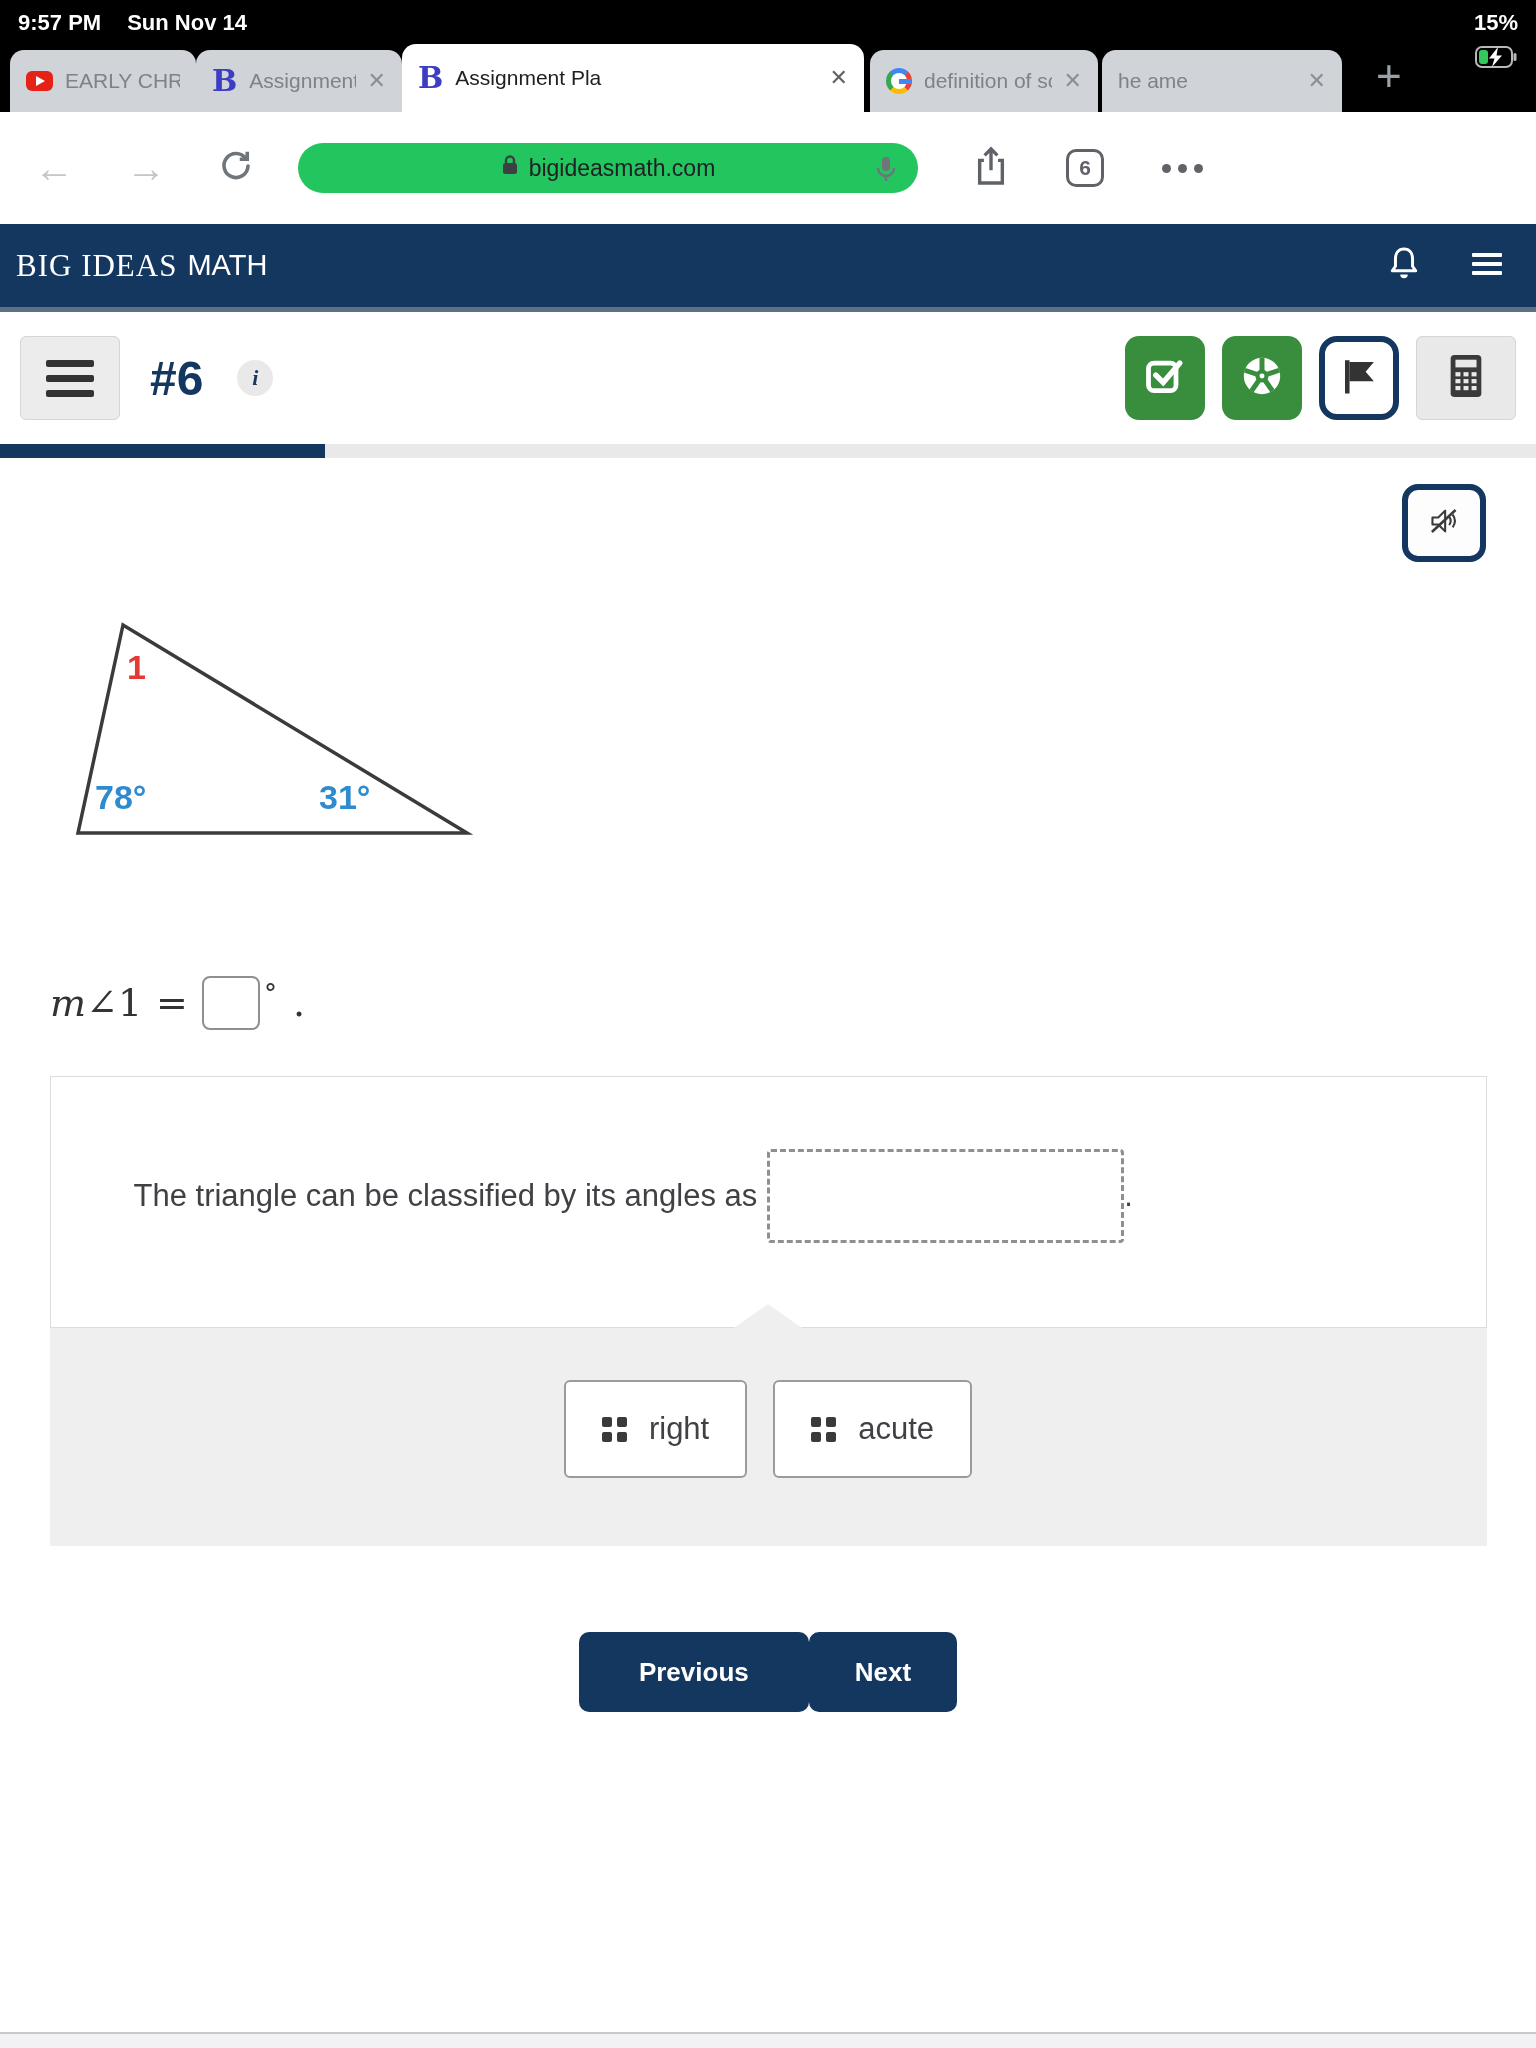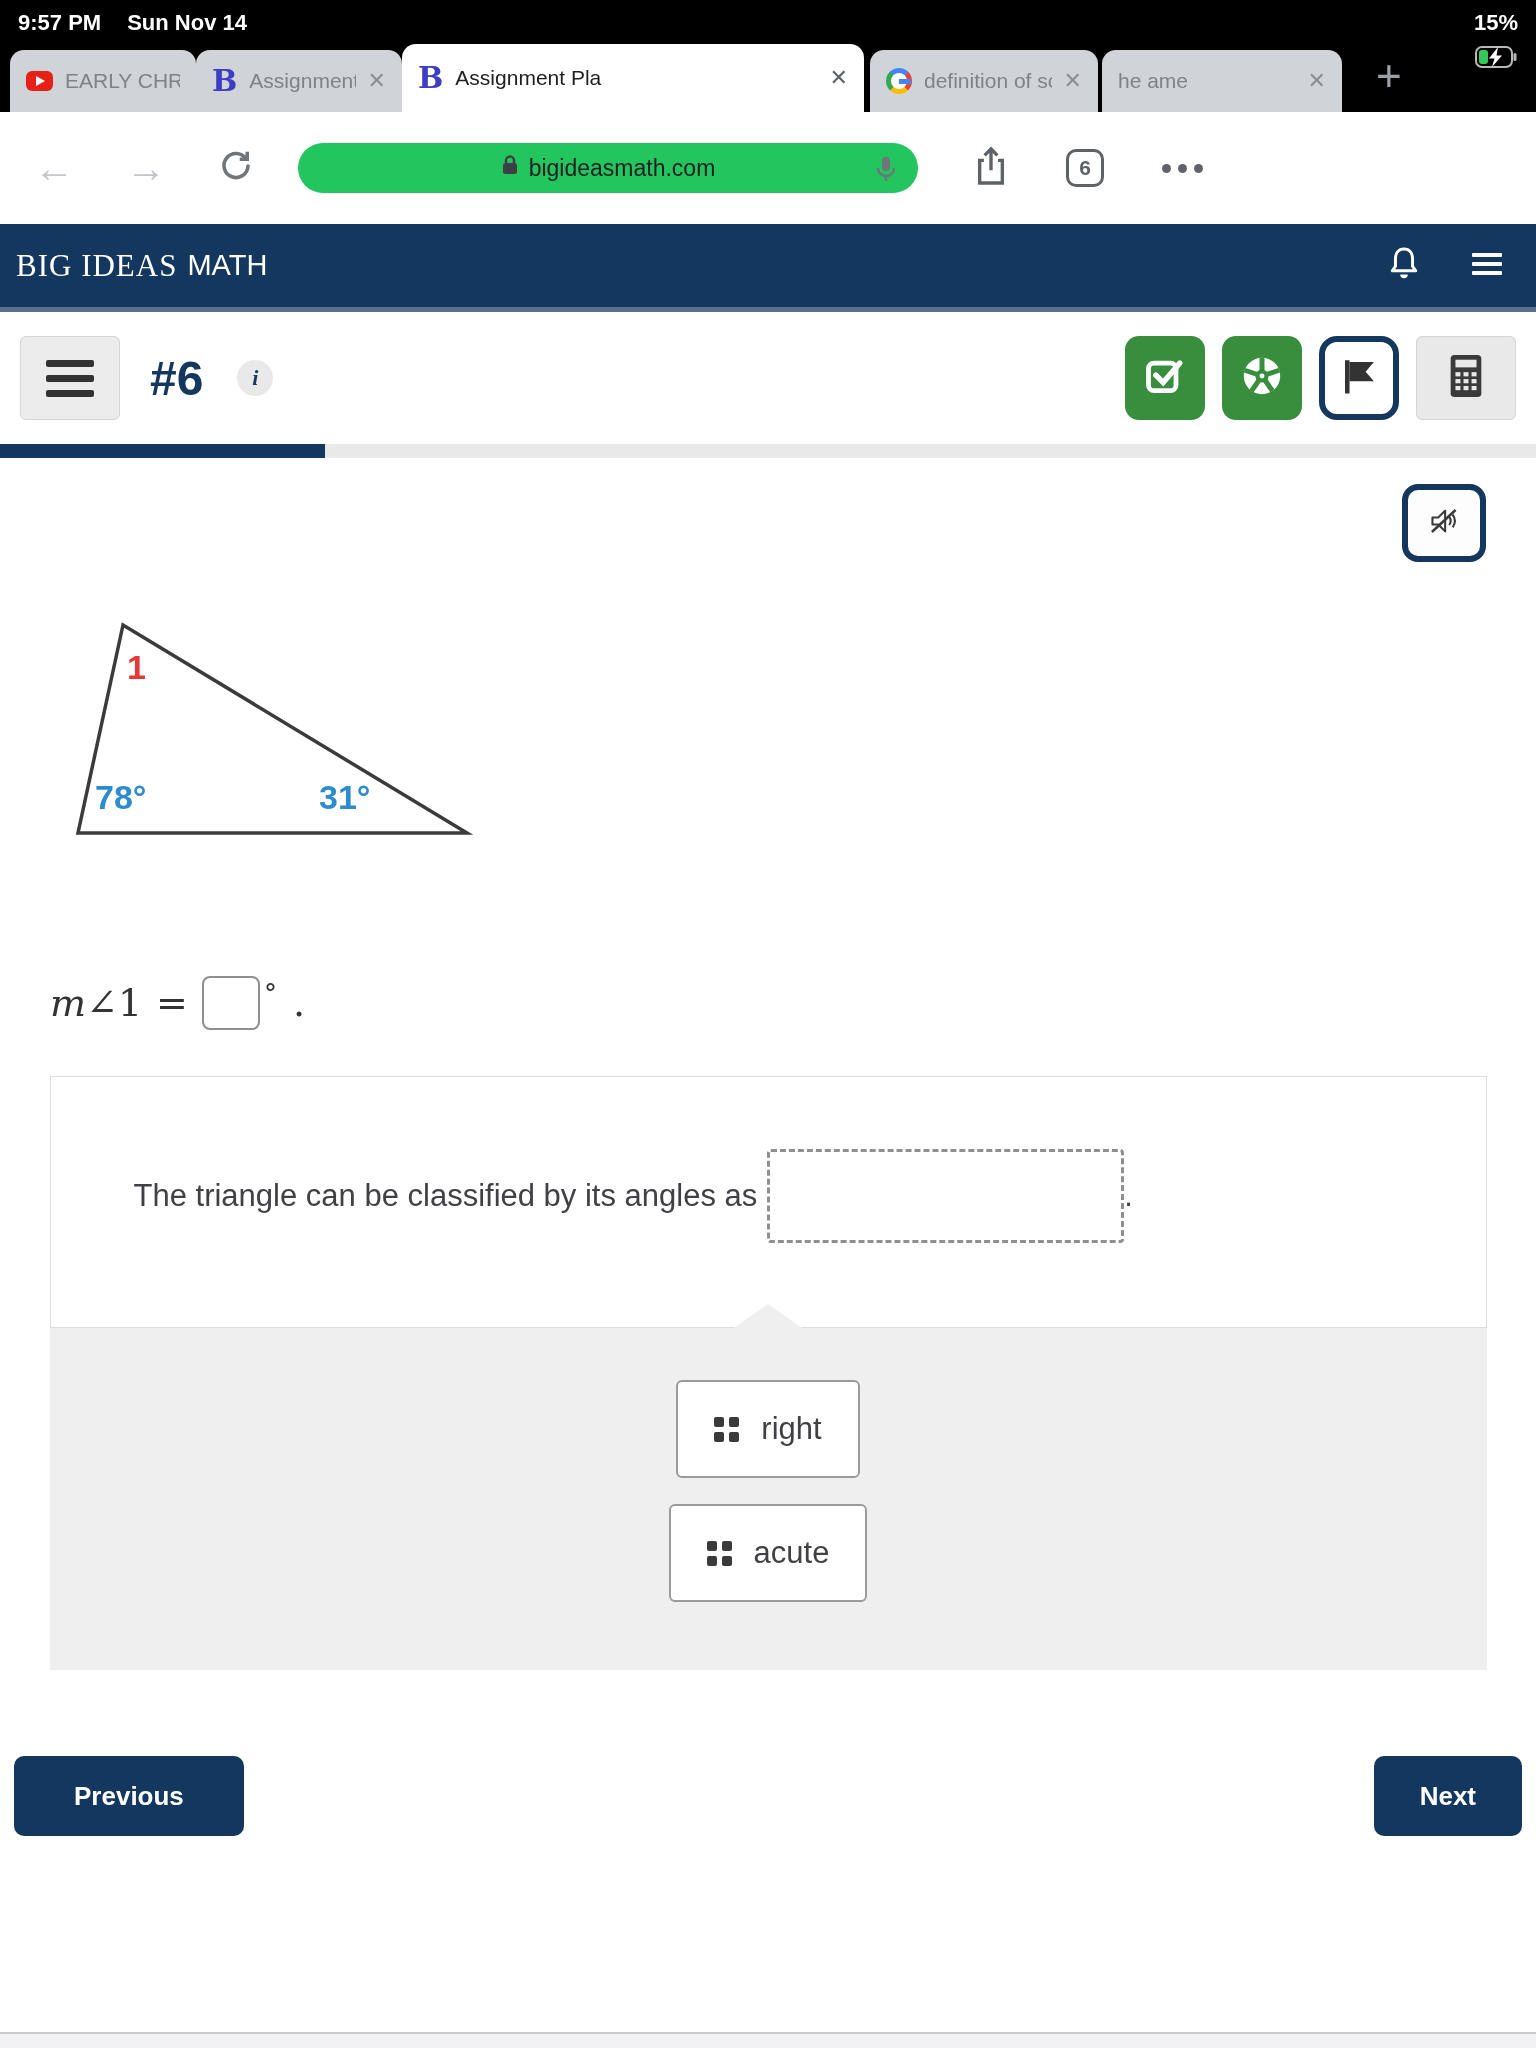--- a/index.html
+++ b/index.html
@@ -106,31 +106,31 @@
   .deg { font-size:26px; align-self:flex-start; margin-top:2px; }
   .ans-period { margin-left:16px; }
 
   
   .classify-panel { width:1437px; margin:46px auto 0; border:1px solid #dcdcdc; background:#fff; }
   .classify-inner { display:flex; align-items:center; padding:72px 40px 84px 83px;
     font-size:31px; color:#3f4144; }
   .drop-zone { width:357px; height:94px; border:3px dashed #8f8f8f; border-radius:4px;
     margin-left:10px; background:#fff; flex:0 0 auto; }
   .options-tray { width:1437px; margin:0 auto; background:#efefef; position:relative;
-    display:flex; justify-content:center; align-items:center; gap:26px; padding:52px 0 68px;flex-direction:column; }
+    display:flex; justify-content:center; align-items:center; gap:26px; padding:52px 0 68px; }
   .notch { position:absolute; top:-24px; left:50%; transform:translateX(-50%);
     width:0; height:0; border-left:34px solid transparent; border-right:34px solid transparent;
     border-bottom:24px solid #efefef; }
   .chip { background:#fff; border:2px solid #9b9b9b; border-radius:6px; height:98px;
     display:flex; align-items:center; gap:22px; padding:0 36px; font-size:31px; color:#3f4144; }
   .drag-handle { display:grid; grid-template-columns:10px 10px; grid-auto-rows:10px; gap:5px; }
   .drag-handle i { background:#3a3a3a; border-radius:2px; }
 
   
-  .footer-nav { display:flex; justify-content:space-between; padding:86px 14px 0; }
+  .footer-nav { display:flex; justify-content:center; padding:86px 14px 0; }
   .btn-nav { background:#13375f; color:#fff; border:none; border-radius:10px; height:80px;
     padding:0 46px; font-size:26px; font-weight:700; font-family:"Liberation Sans",sans-serif; }
   .btn-prev { padding:0 60px; }
 
   .bottom-strip { position:absolute; top:2032px; left:0; width:1536px; height:16px;
     background:#f2f2f4; border-top:2px solid #c9c9cb; }
 </style>
 </head>
 <body>
 

